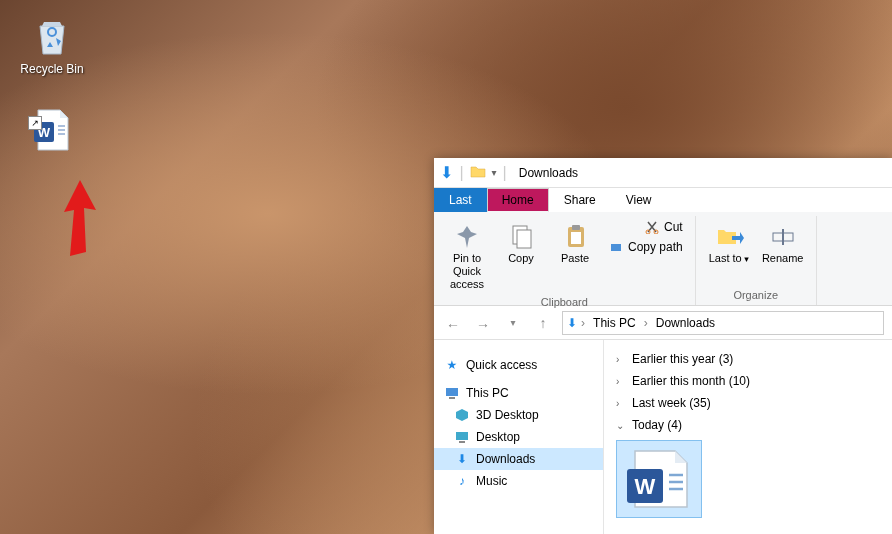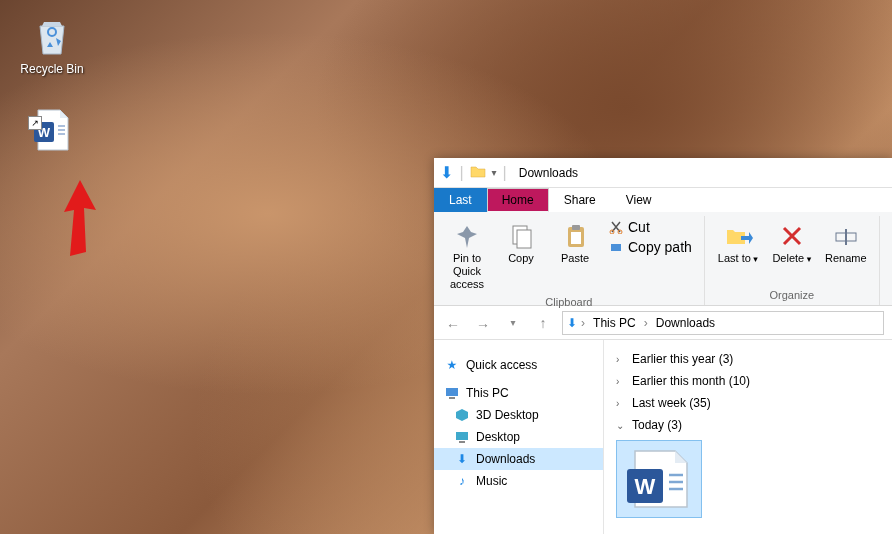--- a/index.html
+++ b/index.html
@@ -84,21 +84,21 @@
   }
   .ribbon-group-buttons { display: flex; gap: 4px; flex: 1; align-items: flex-start; }
   .ribbon-group-label { font-size: 11px; color: #666; margin-top: auto; padding: 2px 0; }
   .ribbon-big-btn {
     display: flex; flex-direction: column; align-items: center;
     width: 50px; padding: 2px; cursor: pointer; font-size: 11px; text-align: center;
     line-height: 1.2;
   }
   .ribbon-big-btn .r-icon { width: 32px; height: 32px; display:flex;justify-content:center;align-items:center; }
   .ribbon-small-col { display:flex; flex-direction:column; gap:2px; }
-  .ribbon-small-btn { display:flex; align-items:center; gap:4px; font-size:14px; padding:1px 4px; cursor:pointer; }
+  .ribbon-small-btn { display:flex; align-items:center; gap:4px; font-size:12px; padding:1px 4px; cursor:pointer;justify-content:flex-end; }
   .ribbon-small-btn .s-icon { width:16px; height:16px; display:flex;justify-content:center;align-items:center; }
   
   .breadcrumb-bar {
     height: 34px; border-bottom: 1px solid #e0e0e0;
     display: flex; align-items: center; padding: 0 8px; gap: 8px;
   }
   .nav-arrow { width: 22px; height: 22px; display:flex;justify-content:center;align-items:center; cursor:pointer; color:#888; font-size:14px; }
   .breadcrumb {
     flex: 1; height: 24px; border: 1px solid #ccc; background:#fff;
     display:flex; align-items:center; padding:0 4px; font-size:12px; gap:4px;
@@ -252,28 +252,20 @@
           <div class="r-icon">
               <svg width="30" height="28">
                 <path d="M4 8 L10 8 L12 10 L22 10 L22 22 L4 22 Z" fill="#ffd868"></path>
                 <path d="M18 14 L26 14 L26 10 L30 16 L26 22 L26 18 L18 18 Z" fill="#3b8ad8"></path>
               </svg>
             </div>
           <span class="dropdown-caret">Last to</span>
         </div>
         <div class="ribbon-big-btn">
           <div class="r-icon">
-              <svg width="26" height="26">
-                <path d="M5 5 L21 21 M21 5 L5 21" stroke="#d32f2f" stroke-width="3"></path>
-              </svg>
-            </div>
-          <span class="dropdown-caret">Delete</span>
-        </div>
-        <div class="ribbon-big-btn">
-          <div class="r-icon">
               <svg width="28" height="26">
                 <rect x="4" y="10" width="20" height="8" fill="none" stroke="#6a7890"></rect>
                 <line x1="14" y1="6" x2="14" y2="22" stroke="#6a7890" stroke-width="2"></line>
               </svg>
             </div>
           <span>Rename</span>
         </div>
       </div>
       <div class="ribbon-group-label">Organize</div>
     </div>
@@ -343,21 +335,21 @@
       <div class="group-header">
         <span class="chev">›</span>
         <span>Earlier this month (10)</span>
       </div>
       <div class="group-header">
         <span class="chev">›</span>
         <span>Last week (35)</span>
       </div>
       <div class="group-header">
         <span class="chev">⌄</span>
-        <span>Today (3)</span>
+        <span>Today (4)</span>
       </div>
       <div class="file-tile">
         <svg width="72" height="64" viewBox="0 0 72 64">
           <path d="M12 4 L52 4 L64 16 L64 60 L12 60 Z" fill="#fff" stroke="#b8c4d0" stroke-width="1.5"></path>
           <path d="M52 4 L52 16 L64 16 Z" fill="#e4ecf4"></path>
           <rect x="4" y="22" width="36" height="34" rx="3" fill="#2b579a"></rect>
           <text x="22" y="47" font-size="22" fill="#fff" text-anchor="middle" font-weight="bold" font-family="Segoe UI">W</text>
           <line x1="46" y1="28" x2="60" y2="28" stroke="#7fa8d4" stroke-width="2.5"></line>
           <line x1="46" y1="35" x2="60" y2="35" stroke="#7fa8d4" stroke-width="2.5"></line>
           <line x1="46" y1="42" x2="60" y2="42" stroke="#7fa8d4" stroke-width="2.5"></line>

